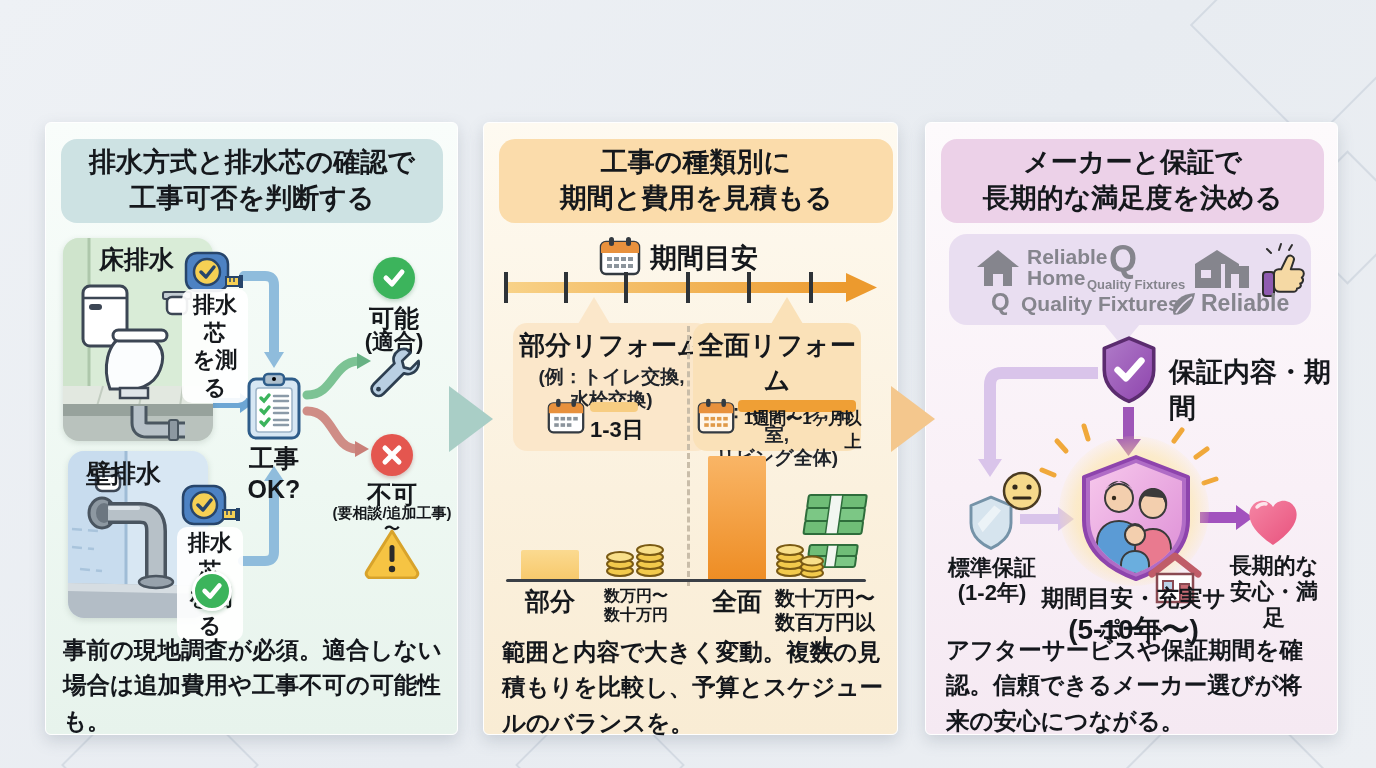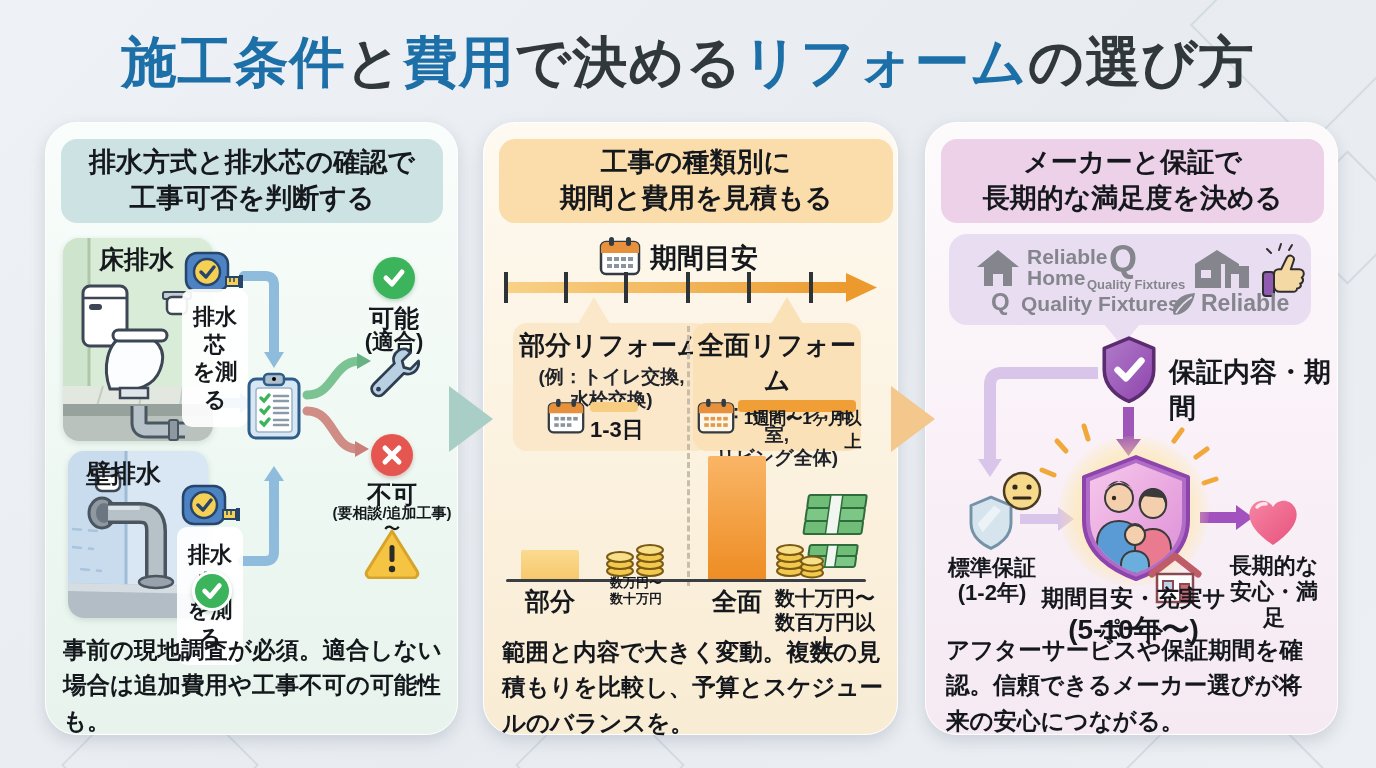--- a/index.html
+++ b/index.html
@@ -5,39 +5,39 @@
   html,body{margin:0;padding:0;background:#e9edf1;}
   *{box-sizing:border-box;font-family:"Liberation Sans","DejaVu Sans",sans-serif;}
   .stage{position:relative;width:1376px;height:768px;background:linear-gradient(135deg,#eef1f5 0%,#e8ecf1 55%,#eceff3 100%);overflow:hidden;}
   .deco{position:absolute;border:2px solid rgba(175,185,200,.35);transform:rotate(45deg);}
   .pre{white-space:pre-line;}
   
   .title{position:absolute;top:26px;left:0;width:100%;text-align:center;font-size:55px;font-weight:800;letter-spacing:1px;}
   .title .blue{color:#1d6fa8;}
   .title .dark{color:#31383c;}
   
-  .panel{position:absolute;top:122px;width:413px;height:613px;border-radius:32px;box-shadow:0 6px 16px rgba(90,105,125,.22);border:1px solid #fff;}
+  .panel{position:absolute;top:122px;width:413px;height:613px;border-radius:6px;box-shadow:0 6px 16px rgba(90,105,125,.22);border:1px solid #fff;}
   .p1{left:45px;background:linear-gradient(180deg,#f9fdfb 0%,#eef8f2 60%,#e7f3ec 100%);}
   .p2{left:483px;width:415px;background:linear-gradient(180deg,#fefaf1 0%,#fbf1de 60%,#f9ecd4 100%);}
   .p3{left:925px;background:linear-gradient(180deg,#fdfafc 0%,#f9f0f7 60%,#f5e9f2 100%);}
   .chip{position:absolute;left:15px;top:16px;border-radius:16px;text-align:center;font-weight:800;font-size:27px;line-height:1.32;color:#15181c;display:flex;align-items:center;justify-content:center;}
   .p1 .chip{width:382px;height:84px;background:#cde2e3;}
   .p2 .chip{width:394px;height:84px;background:#fbdcab;}
   .p3 .chip{width:383px;height:84px;background:#ecd1e8;}
   .abs{position:absolute;}
   .lbl{position:absolute;font-weight:800;color:#15181c;}
   .ctr{text-align:center;}
   .overlay{position:absolute;left:0;top:0;pointer-events:none;}
   
   .chev{position:absolute;width:0;height:0;border-style:solid;}
   .chev1{left:449px;top:386px;border-width:33px 0 33px 44px;border-color:transparent transparent transparent #a9cec6;}
   .chev2{left:891px;top:386px;border-width:33px 0 33px 44px;border-color:transparent transparent transparent #f4c78d;}
   
   .scene{position:absolute;border-radius:16px;overflow:hidden;box-shadow:0 2px 6px rgba(80,100,90,.18);}
-  .measure-chip{position:absolute;background:rgba(255,255,255,.92);border-radius:10px;font-weight:800;font-size:22px;line-height:1.25;text-align:center;padding:14px 6px;color:#15181c;}
+  .measure-chip{position:absolute;background:rgba(255,255,255,.92);border-radius:10px;font-weight:800;font-size:22px;line-height:1.25;text-align:center;padding:2px 6px;color:#15181c;}
   .badge{position:absolute;border-radius:50%;display:flex;align-items:center;justify-content:center;}
   .footer{position:absolute;font-weight:700;font-size:23.5px;line-height:1.5;color:#14171c;}
   
   .pbox{position:absolute;border-radius:14px;text-align:center;}
   .pbox .bt{font-weight:800;font-size:26px;color:#15181c;margin-top:5px;}
   .pbox .ex{font-weight:700;font-size:19px;line-height:1.22;color:#20242a;margin-top:2px;}
   .tri-up{position:absolute;width:0;height:0;border-style:solid;}
   .durbar{position:absolute;border-radius:4px;}
   .dashline{position:absolute;border-left:3px dashed #c9bda9;}
   .baseline{position:absolute;background:#3a3f46;border-radius:2px;}
@@ -52,23 +52,20 @@
 <body>
 
 <div class="stage">
 
   <div class="deco" style="left:1225px;top:-60px;width:170px;height:170px;"></div>
   <div class="deco" style="left:1300px;top:170px;width:95px;height:95px;"></div>
   <div class="deco" style="left:90px;top:695px;width:140px;height:140px;"></div>
   <div class="deco" style="left:540px;top:705px;width:120px;height:120px;"></div>
   <div class="deco" style="left:1150px;top:700px;width:150px;height:150px;"></div>
 
-  <h1 class="title" style="margin:0;">
-    <span class="blue">施工条件</span><span class="dark">と</span><span class="blue">費用</span><span class="dark">で決める</span><span class="blue">リフォーム</span><span class="dark">の選び方</span>
-  </h1>
 
   <section class="panel p1">
     <div class="chip">
         <span class="pre">排水方式と排水芯の確認で
 工事可否を判断する</span>
       </div>
 
     <svg class="overlay" width="413" height="613" viewBox="0 0 413 613">
 
       <path d="M198 153 H219 Q228 153 228 162 V230" fill="none" stroke="#8fbcdc" stroke-width="10" stroke-linecap="round"></path>
@@ -139,20 +136,21 @@
         <polyline points="14,38 17,41 22,35" fill="none" stroke="#3cb45c" stroke-width="3.5"></polyline>
         <polyline points="14,50 17,53 22,47" fill="none" stroke="#3cb45c" stroke-width="3.5"></polyline>
         <line x1="27" y1="24" x2="41" y2="24" stroke="#8b9aa8" stroke-width="2.5"></line>
           <line x1="27" y1="29" x2="41" y2="29" stroke="#8b9aa8" stroke-width="2.5"></line>
         <line x1="27" y1="36" x2="41" y2="36" stroke="#8b9aa8" stroke-width="2.5"></line>
           <line x1="27" y1="41" x2="41" y2="41" stroke="#8b9aa8" stroke-width="2.5"></line>
         <line x1="27" y1="48" x2="41" y2="48" stroke="#8b9aa8" stroke-width="2.5"></line>
           <line x1="27" y1="53" x2="41" y2="53" stroke="#8b9aa8" stroke-width="2.5"></line>
       </g>
     </svg>
+    <div class="lbl ctr" style="left:190px;top:319px;width:76px;font-size:25px;">工事OK?</div>
 
     <div class="badge" style="left:327px;top:134px;width:42px;height:42px;background:#3cb45c;box-shadow:0 2px 4px rgba(0,90,30,.25);">
       <svg width="26" height="26" viewBox="0 0 26 26">
           <polyline points="5,13 11,19 21,7" fill="none" stroke="#ffffff" stroke-width="5" stroke-linecap="round" stroke-linejoin="round"></polyline>
         </svg>
     </div>
     <div class="lbl ctr" style="left:318px;top:179px;width:60px;font-size:25px;">可能</div>
     <div class="lbl ctr" style="left:310px;top:204px;width:76px;font-size:22px;">(適合)</div>
     <svg class="abs" style="left:318px;top:222px;" width="56" height="54" viewBox="0 0 52 52">
       <path d="M40 4c-6-1.5-11 2.5-12.3 7.5-.5 2-.3 4.2.6 6.2L8.5 37.5c-2.9 2.9-2.9 6.6 0 9.4 2.8 2.8 6.5 2.8 9.3 0l19.7-19.7c2 .8 4.2 1 6.2.5 5-1.2 9-6.3 7.8-12.3l-7.8 7.8-6.3-1.6-1.6-6.3 8-7.8z" fill="#b9cfe2" stroke="#2c3e50" stroke-width="2.6" stroke-linejoin="round"></path>
@@ -342,21 +340,21 @@
           <ellipse cx="16" cy="77" rx="13" ry="5"></ellipse>
           <ellipse cx="16" cy="70" rx="13" ry="5"></ellipse>
           <ellipse cx="16" cy="63" rx="13" ry="5" fill="#f8df8a"></ellipse>
         <ellipse cx="38" cy="86" rx="11" ry="4.5"></ellipse>
           <ellipse cx="38" cy="80" rx="11" ry="4.5"></ellipse>
           <ellipse cx="38" cy="74" rx="11" ry="4.5" fill="#f8df8a"></ellipse>
       </g>
     </svg>
     <div class="baseline" style="left:22px;top:456px;width:360px;height:3px;"></div>
     <div class="lbl ctr" style="left:37px;top:462px;width:58px;font-size:25px;">部分</div>
-    <div class="lbl ctr pre" style="left:98px;top:452px;width:108px;font-size:13px;line-height:1.2;">数万円〜
+    <div class="lbl ctr pre" style="left:98px;top:463px;width:108px;font-size:16px;line-height:1.2;">数万円〜
 数十万円</div>
     <div class="lbl ctr" style="left:224px;top:462px;width:58px;font-size:25px;">全面</div>
     <div class="lbl ctr pre" style="left:282px;top:463px;width:118px;font-size:20px;line-height:1.2;">数十万円〜
 数百万円以上</div>
 
     <div class="footer" style="left:18px;top:512px;width:382px;">範囲と内容で大きく変動。複数の見積もりを比較し、予算とスケジュールのバランスを。</div>
   </section>
 
   <section class="panel p3">
     <div class="chip">

